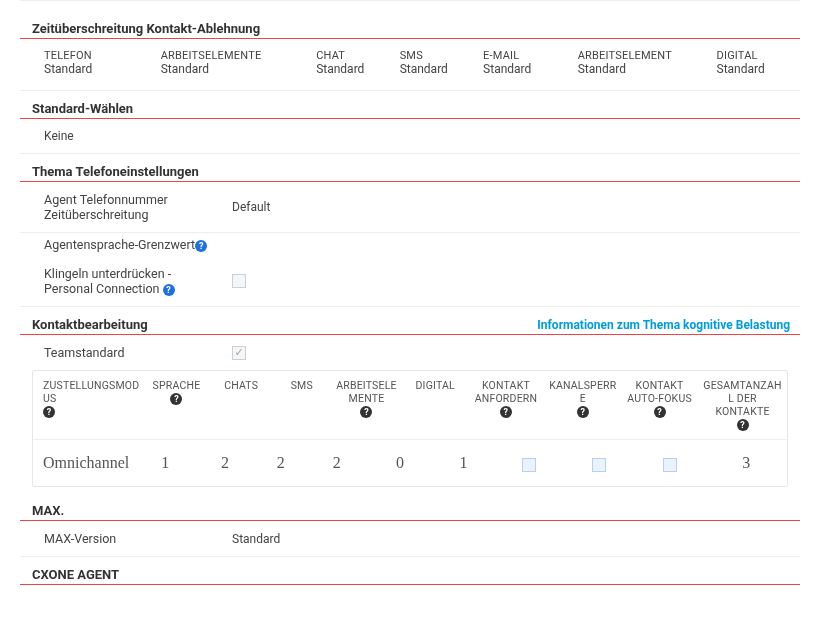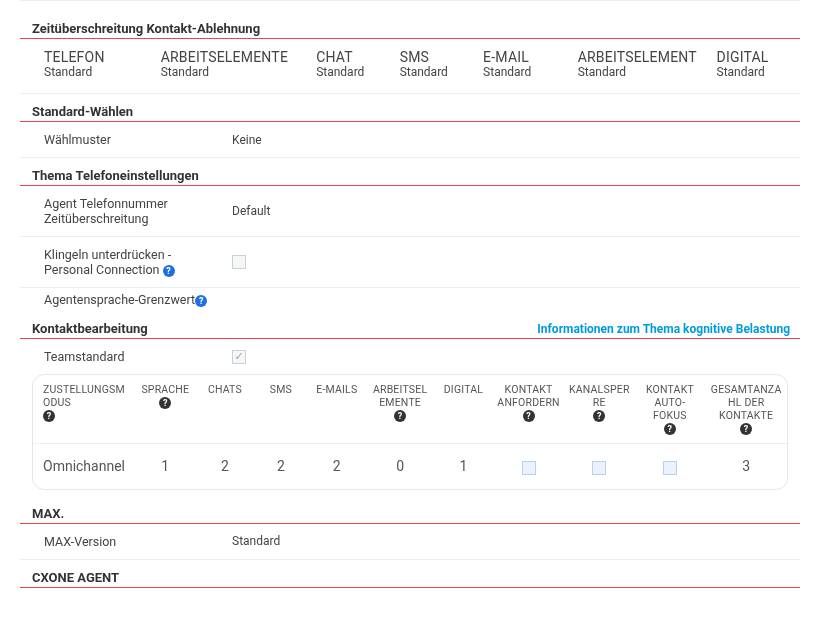--- a/index.html
+++ b/index.html
@@ -56,21 +56,21 @@
   }
   .timeout-col {
     flex: 1;
     min-width: 0;
     font-size: 12px;
     color: #444;
     padding-right: 6px;
   }
   .timeout-col .head {
     display: block;
-    font-size: 14px;
+    font-size: 11px;
     letter-spacing: .2px;
   }
   .timeout-col .val {
     display: block;
   }
   .help-icon {
     display: inline-block;
     width: 12px;
     height: 12px;
     border-radius: 50%;
@@ -104,37 +104,37 @@
     color:#9aa4ad;
   }
   .checkbox.blue {
     border-color:#b7cff2;
     background:#eaf2fd;
   }
   
   .ch-table-wrap {
     margin: 0 12px;
     border:1px solid #e4e7ea;
-    border-radius:12px;
+    border-radius:2px;
   }
   .ch-head-row, .ch-data-row {
     display:flex;
   }
   .ch-head-row { border-bottom:1px solid #eee; }
   .ch-cell {
     flex:1;
     min-width:0;
     padding:8px 4px;
     font-size:10.5px;
     text-align:center;
     color:#555;
     word-break:break-word;
   }
   .ch-head-row .ch-cell { font-weight:400; letter-spacing:.2px; }
-  .ch-data-row .ch-cell { font-size:14px; padding:14px 4px; }
+  .ch-data-row .ch-cell { font-size:16px; padding:14px 4px;font-family:Liberation Serif, serif; }
   .ch-cell.first { text-align:left; padding-left:10px; }
 </style>
 </head>
 <body>
 
 <div class="container">
 
   <div class="section-header">
     <span>Zeitüberschreitung Kontakt-Ablehnung</span>
   </div>
@@ -166,45 +166,44 @@
     <div class="timeout-col" style="flex:0.7">
       <span class="head">DIGITAL</span>
       <span class="val">Standard</span>
     </div>
   </div>
 
   <div class="section-header">
     <span>Standard-Wählen</span>
   </div>
   <div class="row">
-    <span class="label">Wählmuster</span>
     <span class="value">Keine</span>
   </div>
 
   <div class="section-header">
     <span>Thema Telefoneinstellungen</span>
   </div>
   <div class="row">
     <span class="label">Agent Telefonnummer Zeitüberschreitung</span>
     <span class="value">Default</span>
+  </div>
+  <div class="row" style="padding-top:4px;padding-bottom:4px;border-bottom:none">
+    <span class="label">
+      <span>Agentensprache-Grenzwert</span><span class="help-blue">?</span>
+    </span>
+    <span class="value"></span>
   </div>
   <div class="row">
     <span class="label">
       <span>Klingeln unterdrücken - Personal Connection</span>
       <span class="help-blue">?</span>
     </span>
     <span class="value">
       <span class="checkbox"></span>
     </span>
-  </div>
-  <div class="row" style="padding-top:4px;padding-bottom:4px;border-bottom:none">
-    <span class="label">
-      <span>Agentensprache-Grenzwert</span><span class="help-blue">?</span>
-    </span>
-    <span class="value"></span>
   </div>
 
   <div class="section-header">
     <span>Kontaktbearbeitung</span>
     <a href="#">Informationen zum Thema kognitive Belastung</a>
   </div>
   <div class="row" style="border-bottom:none">
     <span class="label">Teamstandard</span>
     <span class="value">
       <span class="checkbox checked"></span>
@@ -214,21 +213,20 @@
   <div class="ch-table-wrap">
     <div class="ch-head-row">
       <div class="ch-cell first" style="flex:1.2">
         <span>ZUSTELLUNGSMODUS</span><br><span class="help-icon">?</span>
       </div>
       <div class="ch-cell" style="flex:0.7">
         <span>SPRACHE</span><br><span class="help-icon">?</span>
       </div>
       <div class="ch-cell" style="flex:0.7"><span>CHATS</span></div>
       <div class="ch-cell" style="flex:0.6"><span>SMS</span></div>
-      <div class="ch-cell" style="flex:0.7"><span>E-MAILS</span></div>
       <div class="ch-cell" style="flex:0.8">
         <span>ARBEITSELEMENTE</span><br><span class="help-icon">?</span>
       </div>
       <div class="ch-cell" style="flex:0.7"><span>DIGITAL</span></div>
       <div class="ch-cell" style="flex:0.85">
         <span>KONTAKT ANFORDERN</span><br><span class="help-icon">?</span>
       </div>
       <div class="ch-cell" style="flex:0.85">
         <span>KANALSPERRE</span><br><span class="help-icon">?</span>
       </div>

